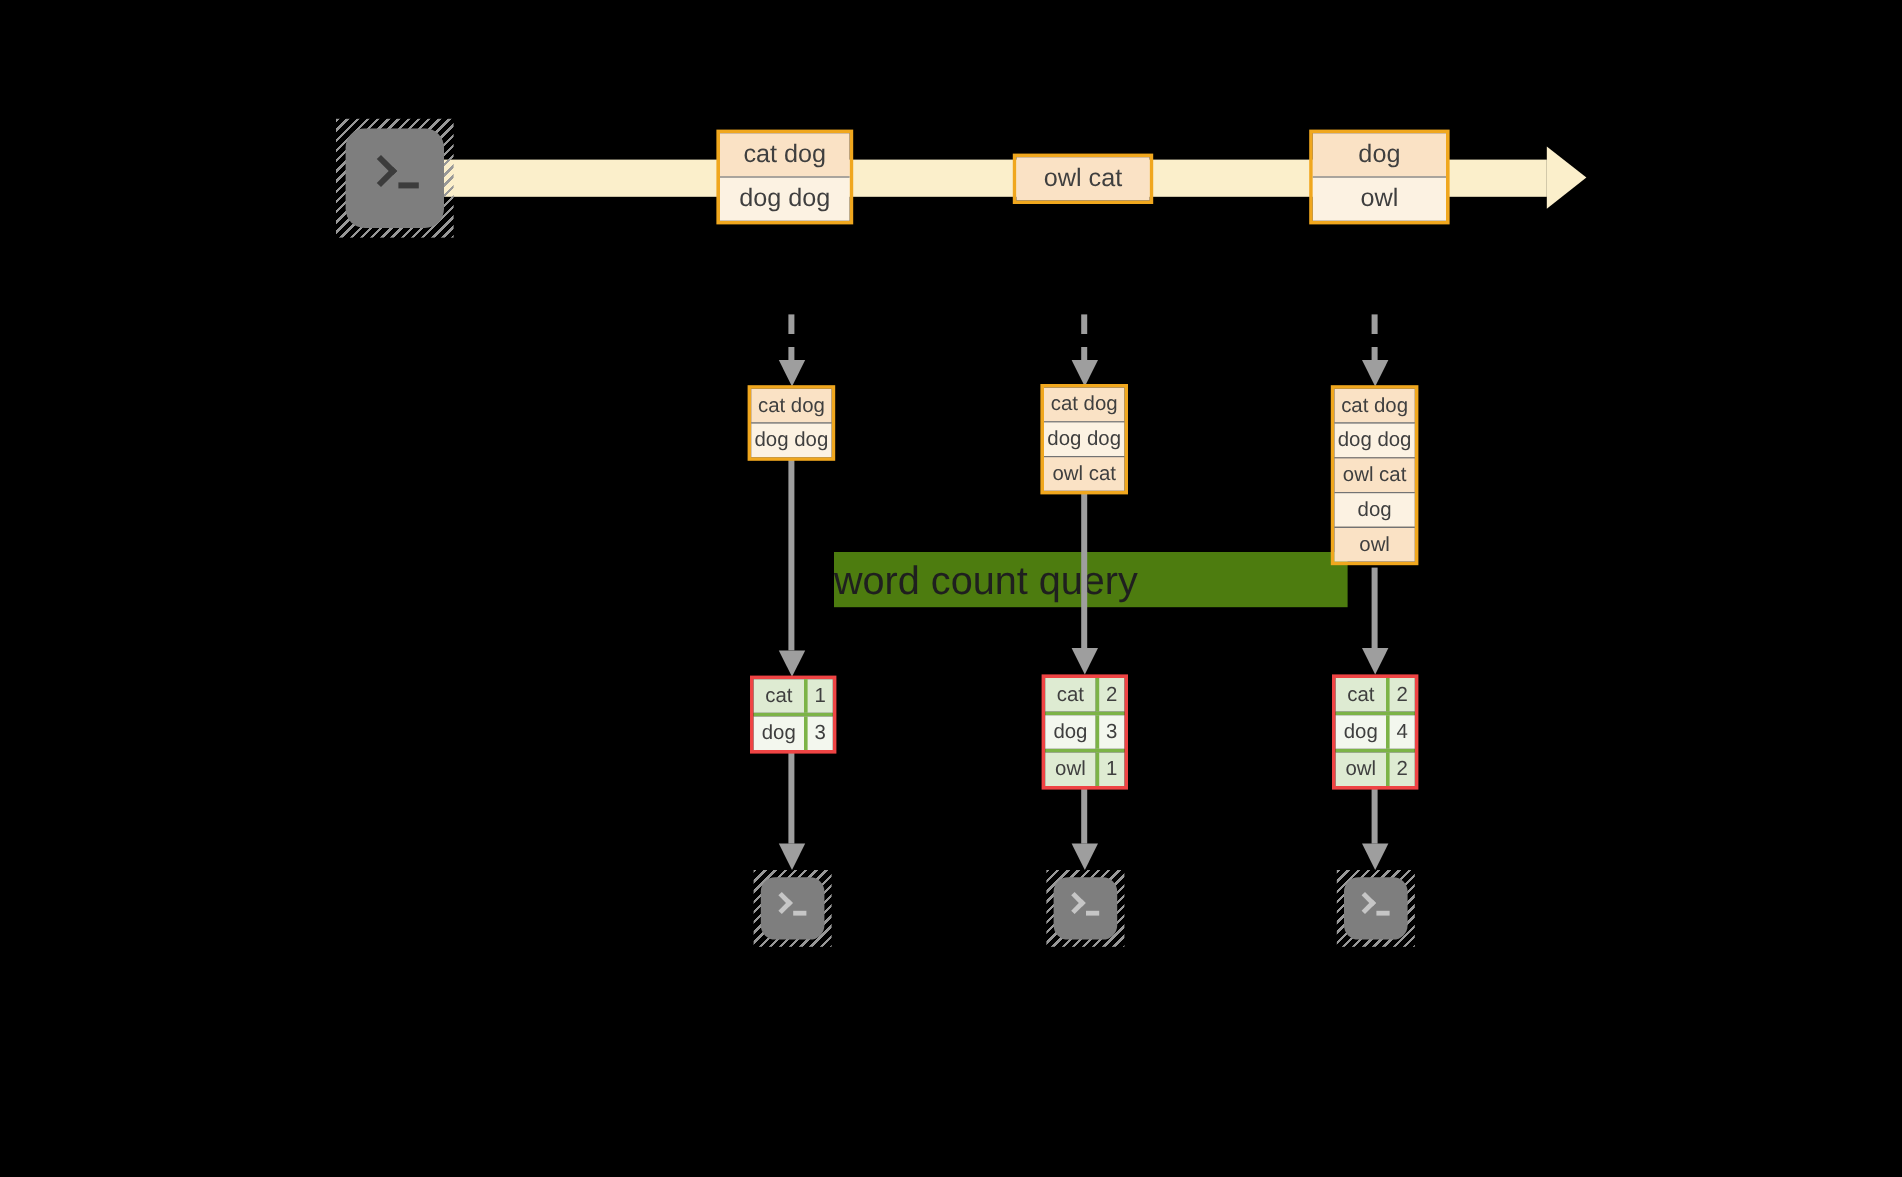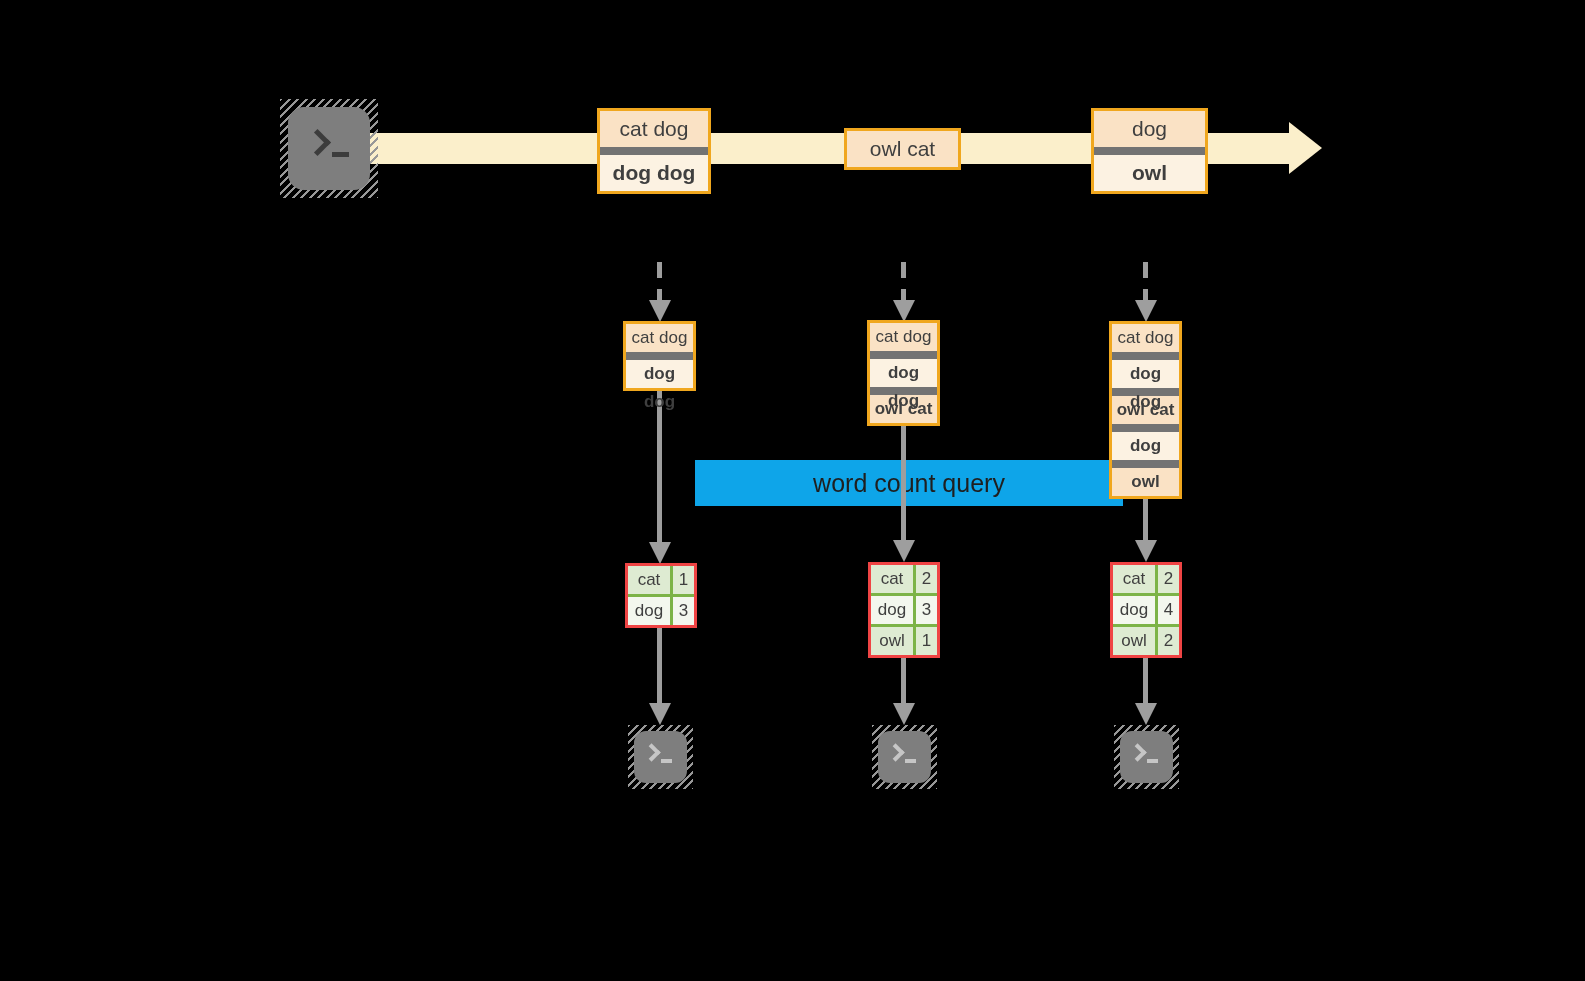--- a/index.html
+++ b/index.html
@@ -25,21 +25,21 @@
                  transform:rotate(45deg);}
   .term-lg .uscore{left:44px;top:45px;width:17px;height:5px;background:#3C3C3C;}
   .term-sm .chev{left:11px;top:15px;width:9px;height:9px;
                  border-top:4px solid #C6C6C6;border-right:4px solid #C6C6C6;
                  transform:rotate(45deg);}
   .term-sm .uscore{left:27px;top:28px;width:11px;height:4px;background:#C6C6C6;}
 
   
   .obox{border:3px solid #F0A71E;box-sizing:border-box;color:#3F3F3F;}
   .obox .row{text-align:center;}
-  .obox .row + .row{border-top:8px solid #737373;font-weight:bold;}
+  .obox .row + .row{border-top:1px solid #737373;}
   .obox .row:nth-child(odd){background:#FAE2C5;}
   .obox .row:nth-child(even){background:#FCF2E2;}
   .ebox{width:114px;}
   .ebox .row{height:36px;line-height:36px;font-size:21px;}
   .bbox{width:73px;}
   .bbox .row{height:28px;line-height:28px;font-size:17px;}
 
   
   .gtable{border:3px solid #ef4444;box-sizing:border-box;color:#3F3F3F;}
   .grow{display:flex;}
@@ -50,22 +50,22 @@
   .grow:nth-child(odd) .gcell{background:#DEEBD2;}
   .grow:nth-child(even) .gcell{background:#F3F7EE;}
 
   
   .vline{width:5px;background:#9E9E9E;}
   .vdash{width:5px;background:repeating-linear-gradient(to bottom,#9E9E9E 0 16px,transparent 16px 27px);}
   .vhead{width:0;height:0;border-top:22px solid #9E9E9E;
          border-left:11px solid transparent;border-right:11px solid transparent;}
 
   
-  .qbox{left:695px;top:460px;width:428px;height:46px;background:#0ea5e9;
-        text-align:center;line-height:47px;font-size:25px;font-weight:300;color:#1F1F1F;}
+  .qbox{left:695px;top:460px;width:428px;height:46px;background:#4d7c0f;
+        text-align:left;line-height:47px;font-size:33px;font-weight:300;color:#1F1F1F;}
 </style>
 </head>
 <body>
 
 <div class="canvas">
 
   <div class="abs band"></div>
   <div class="abs band-head"></div>
 
   <div class="abs qbox">word count query</div>

